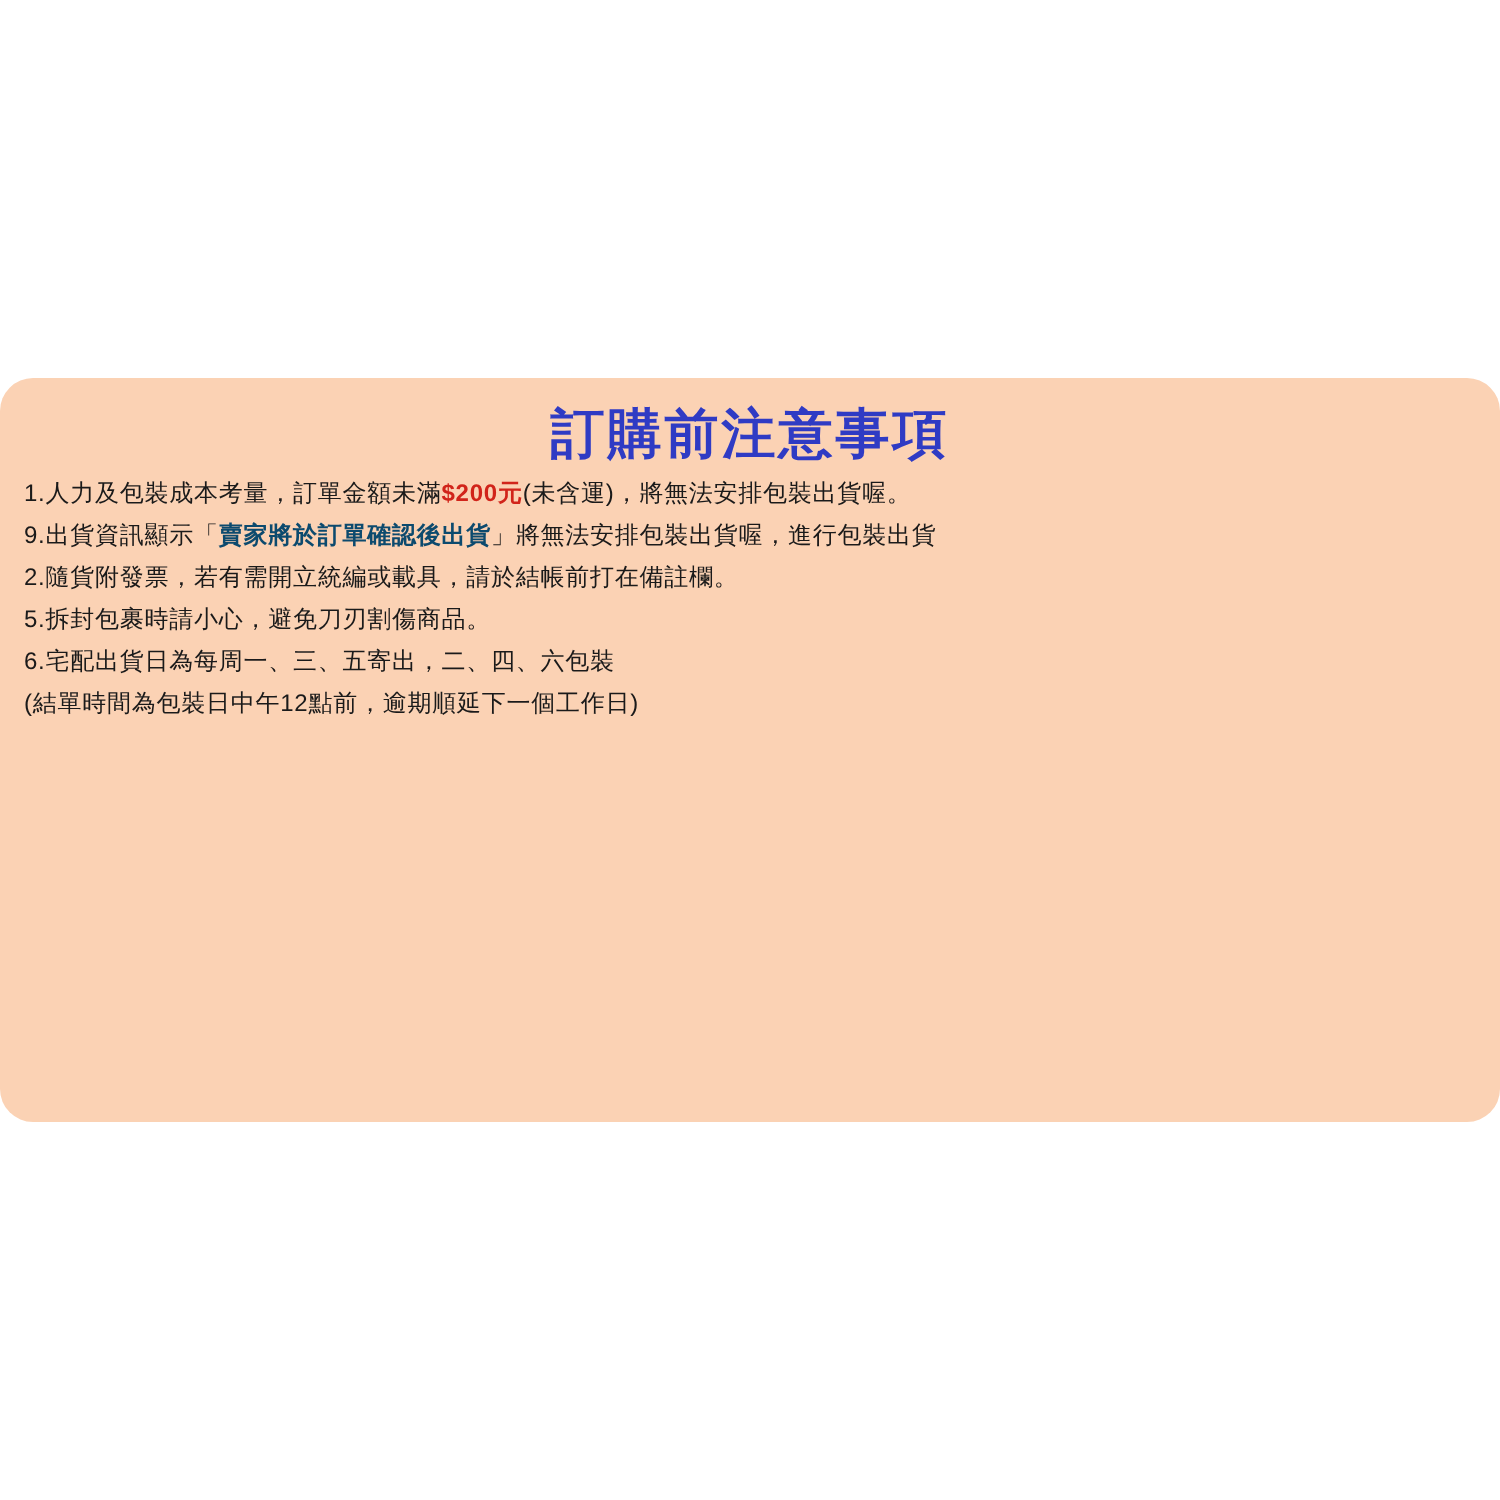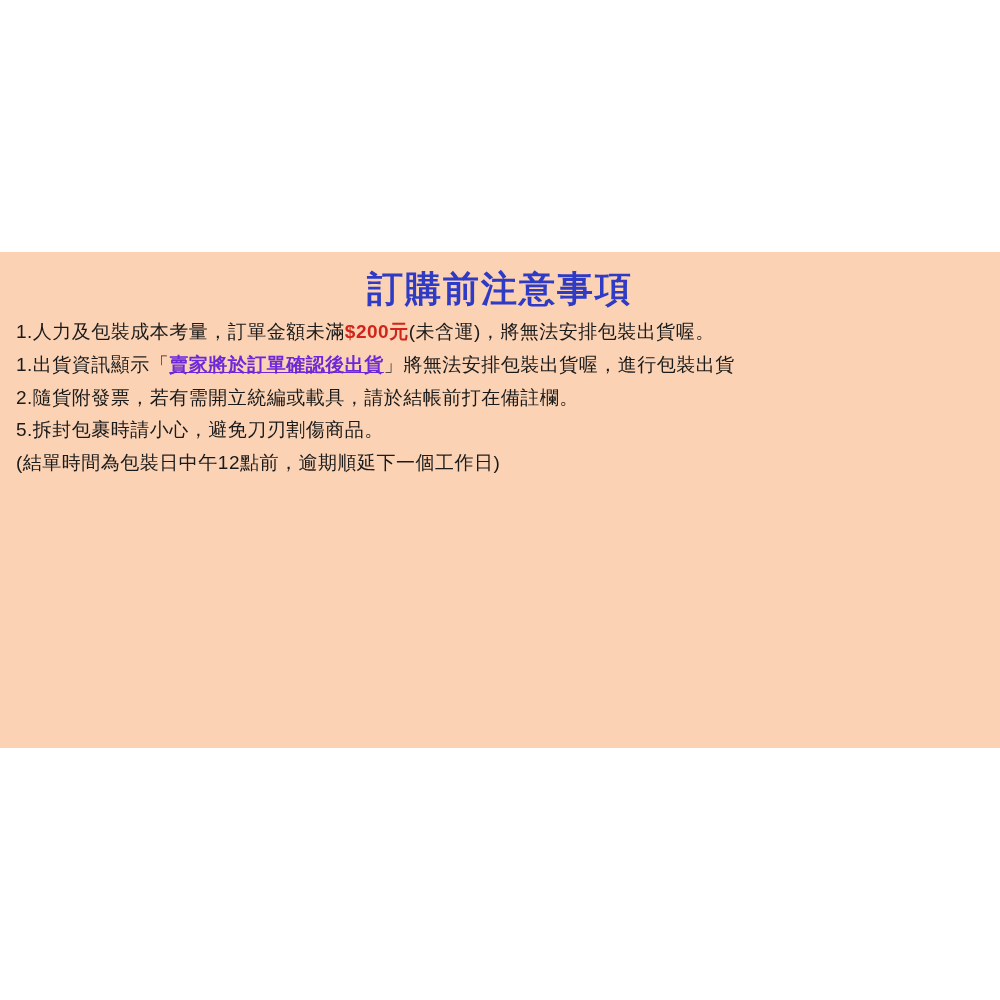--- a/index.html
+++ b/index.html
@@ -16,63 +16,64 @@
 
   #notice-card {
     position: absolute;
     left: 0;
     top: 252px;
     width: 1000px;
     height: 496px;
     background: #fbd2b4;
     box-sizing: border-box;
     padding: 14px 8px 0 8px;
+    border-radius: 22px;
   }
 
   #notice-title {
     text-align: center;
     color: #2f3bc4;
     font-size: 36px;
     font-weight: bold;
     letter-spacing: 2px;
     line-height: 1.25;
     margin: 0 0 6px 0;
   }
 
   .notice-line {
     color: #1a1a1a;
-    font-size: 19px;
+    font-size: 16px;
     line-height: 1.62;
     letter-spacing: 0.5px;
     margin: 0 0 2px 0;
     padding-left: 8px;
     white-space: pre-wrap;
     word-break: break-all;
   }
 
   .hl-red {
     color: #d1241a;
     font-weight: bold;
   }
   .hl-red-underline {
-    color: #6d28d9;
+    color: #0c4a6e;
     font-weight: bold;
-    text-decoration: underline;
     text-align: center;
   }
   .plain {
     color: #1a1a1a;
     font-weight: normal;
   }
 </style>
 </head>
 <body>
 
 <div id="notice-card">
   <h1 id="notice-title">訂購前注意事項</h1>
   <div id="notice-body">
       <p class="notice-line"><span class="plain">1.人力及包裝成本考量，訂單金額未滿</span><span class="hl-red">$200元</span><span class="plain">(未含運)，將無法安排包裝出貨喔。</span></p>
-      <p class="notice-line"><span class="plain">1.出貨資訊顯示「</span><span class="hl-red-underline">賣家將於訂單確認後出貨</span><span class="plain">」將無法安排包裝出貨喔，進行包裝出貨</span></p>
+      <p class="notice-line"><span class="plain">9.出貨資訊顯示「</span><span class="hl-red-underline">賣家將於訂單確認後出貨</span><span class="plain">」將無法安排包裝出貨喔，進行包裝出貨</span></p>
       <p class="notice-line"><span class="plain">2.隨貨附發票，若有需開立統編或載具，請於結帳前打在備註欄。</span></p>
       <p class="notice-line"><span class="plain">5.拆封包裹時請小心，避免刀刃割傷商品。</span></p>
+      <p class="notice-line"><span class="plain">6.宅配出貨日為每周一、三、五寄出，二、四、六包裝</span></p>
       <p class="notice-line"><span class="plain">(結單時間為包裝日中午12點前，逾期順延下一個工作日)</span></p>
     </div>
 </div>
 
 </body></html>

